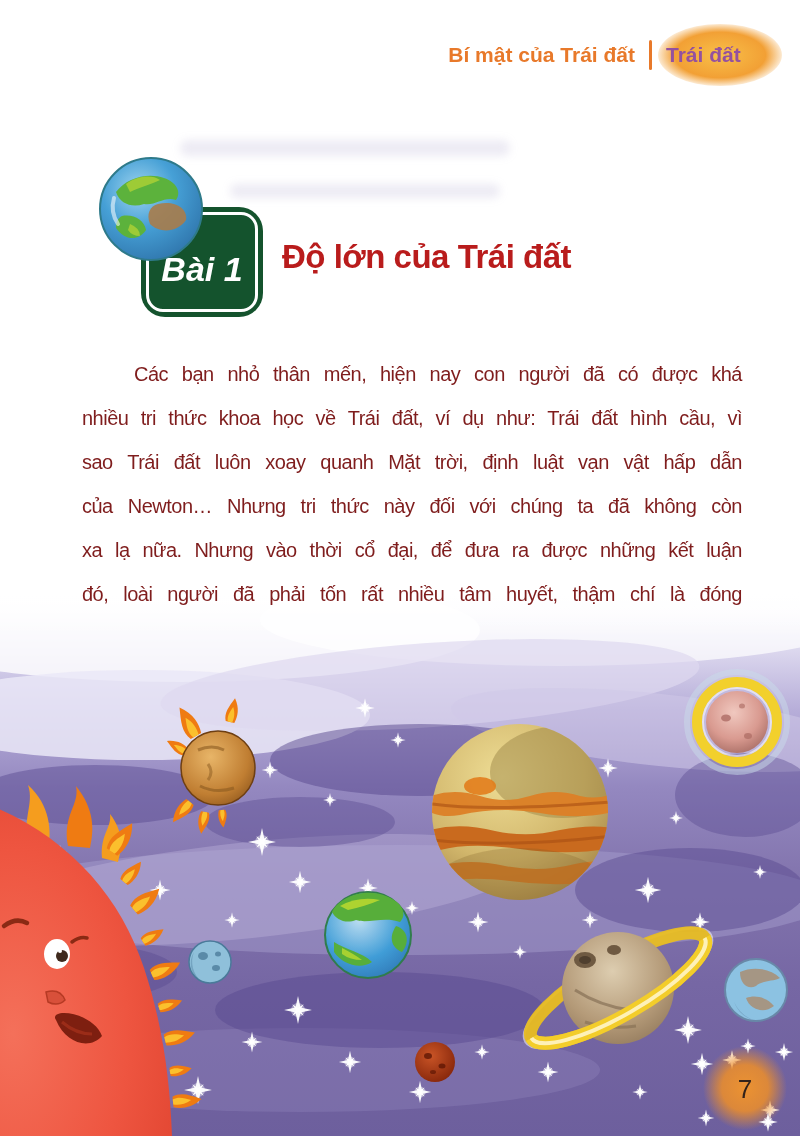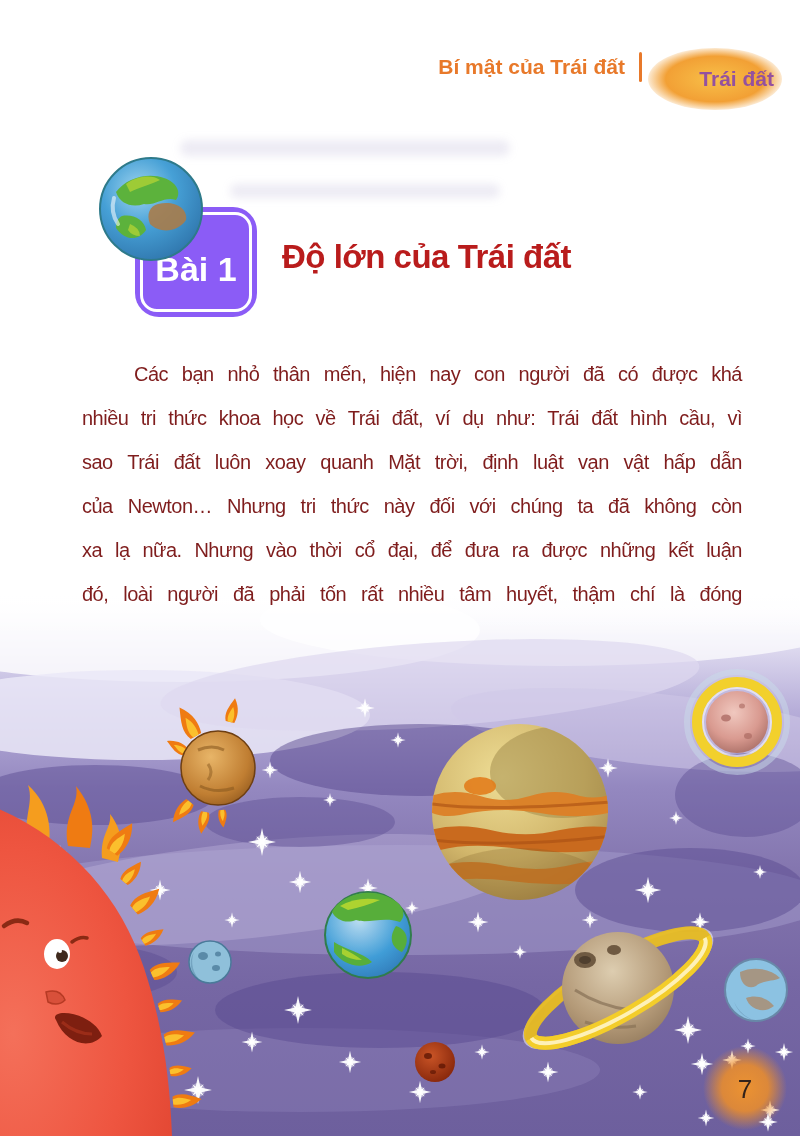--- a/index.html
+++ b/index.html
@@ -12,36 +12,36 @@
   .header-row{
     position:absolute;top:32px;right:26px;
     display:flex;align-items:center;gap:14px;z-index:5;
   }
   .book-title{
     color:#e8792a;font-weight:bold;font-size:21px;letter-spacing:0;
   }
   .header-divider{
     width:3px;height:30px;background:#e8792a;border-radius:2px;
   }
-  .chapter-badge{position:relative;width:118px;height:46px;
-    display:flex;align-items:center;justify-content:flex-end;margin-top:24px;}
+  .chapter-badge{position:relative;width:108px;height:46px;
+    display:flex;align-items:center;justify-content:flex-start;}
   .badge-blob{
     position:absolute;inset:-8px;border-radius:50%;
     background:radial-gradient(ellipse at center,#f8c049 0%,#f2a035 52%,rgba(242,160,53,0) 76%);
   }
   .badge-label{position:relative;color:#94519f;font-weight:bold;font-size:21px;}
   
   .bleed{position:absolute;background:rgba(140,130,185,0.16);filter:blur(4px);border-radius:8px;z-index:1;}
   .bleed1{left:180px;top:140px;width:330px;height:16px;}
   .bleed2{left:230px;top:184px;width:270px;height:14px;}
   
   .globe-icon{position:absolute;left:96px;top:154px;width:110px;height:110px;z-index:4;}
   .lesson-box{
-    position:absolute;left:135px;top:207px;width:122px;height:110px;
-    background:#8b5cf6;border-radius:24px;z-index:3;
+    position:absolute;left:141px;top:207px;width:122px;height:110px;
+    background:#14532d;border-radius:24px;z-index:3;font-style:italic;
   }
   .lesson-box::before{
     content:"";position:absolute;inset:5px;border:3px solid #ffffff;border-radius:17px;
   }
   .lesson-box-label{
     position:absolute;inset:0;display:flex;align-items:center;justify-content:center;
     padding-top:14px;color:#ffffff;font-weight:bold;font-size:34px;
   }
   .lesson-title{
     position:absolute;left:282px;top:238px;z-index:3;

